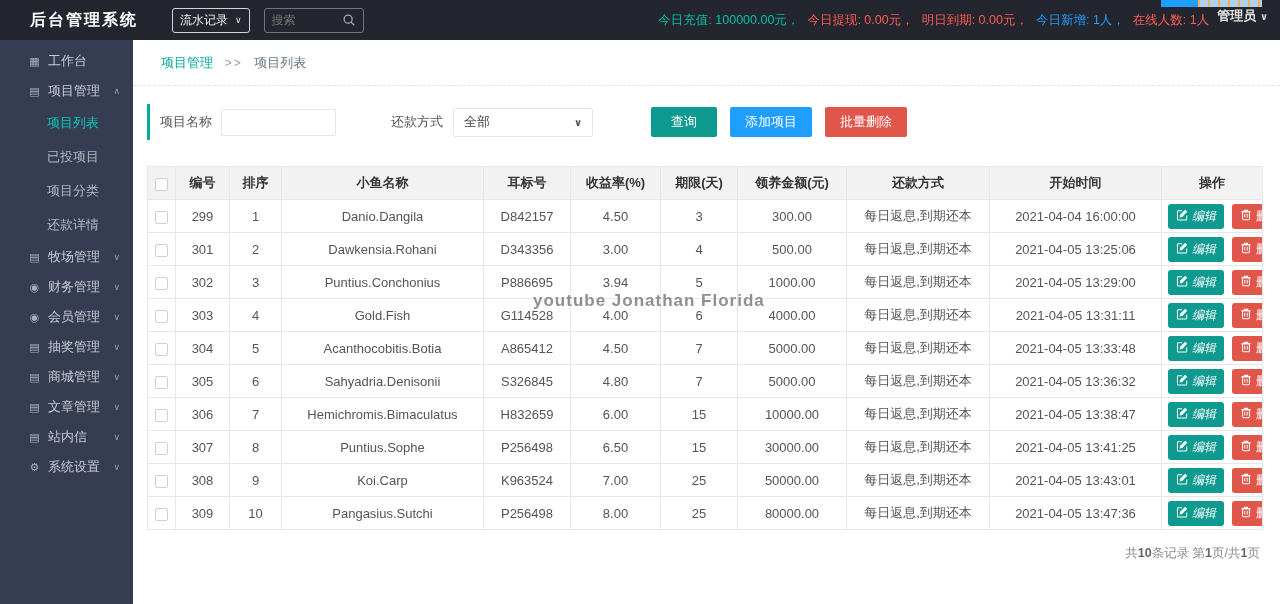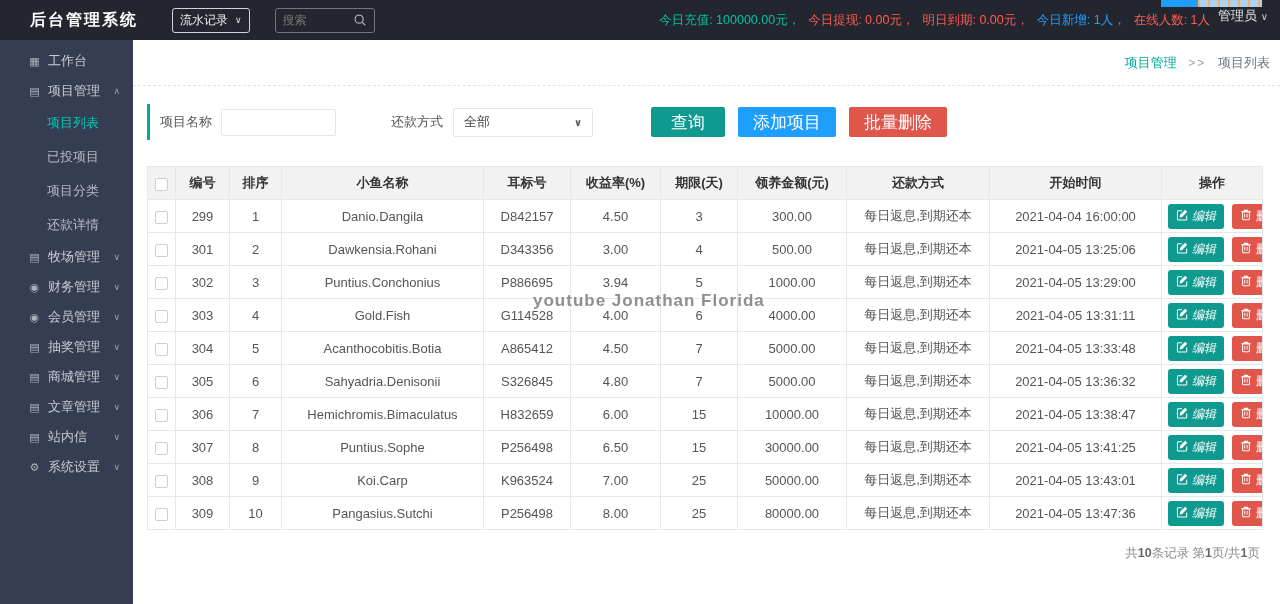--- a/index.html
+++ b/index.html
@@ -6,58 +6,58 @@
   html,body { width:1280px; height:604px; overflow:hidden; }
   body { font-family:"Liberation Sans","DejaVu Sans",sans-serif; background:#fff; position:relative; font-size:13px; }
 
   
   .header { position:absolute; top:0; left:0; width:1280px; height:40px; background:#23262E;
             display:flex; align-items:center; z-index:5; }
   .brand { color:#fff; font-size:16px; font-weight:bold; letter-spacing:2px; margin-left:30px; white-space:nowrap; }
   .nav-select { margin-left:34px; height:25px; border:1px solid #cfd3da; border-radius:3px; color:#f0f0f0;
                 font-size:12px; display:flex; align-items:center; padding:0 7px; gap:7px; cursor:pointer; background:transparent; }
   .nav-select .chev { font-size:9px; color:#e6e6e6; }
-  .search-box { margin-left:25px; height:25px; width:100px; border:1px solid #6f747d; border-radius:3px;
+  .search-box { margin-left:14px; height:25px; width:100px; border:1px solid #6f747d; border-radius:3px;
                 display:flex; align-items:center; padding:0 7px; }
   .search-box input { flex:1; width:60px; border:none; outline:none; background:transparent; color:#bbb; font-size:12px; }
   .search-box svg { flex:none; }
   .hstats { margin-left:auto; display:flex; align-items:center; font-size:12.5px; white-space:nowrap; }
   .hstat { margin-left:8px; }
-  .admin { color:#e3e3e3; font-size:13px; margin:0 12px 8px 8px; cursor:pointer; white-space:nowrap; }
+  .admin { color:#e3e3e3; font-size:13px; margin:0 12px 8px 8px; cursor:pointer; white-space:nowrap;font-weight:bold; }
   .admin .chev { font-size:10px; color:#cicccc; color:#ccc; }
   .tr-bars { position:absolute; top:0; right:18px; height:7px; display:flex; }
   .tr-bar1 { width:37px; height:7px; background:var(--blue); }
   .tr-bar2 { width:64px; height:7px; background:#AFD3EE;
              background-image:repeating-linear-gradient(90deg, rgba(244,176,92,.95) 0 2px, transparent 2px 10px); }
 
   
   .sidebar { position:absolute; top:40px; left:0; width:133px; bottom:0; background:#363D52; padding-top:6px; }
   .s-item { height:30px; display:flex; align-items:center; padding:0 13px 0 27px; color:#c6cad4; font-size:13px; cursor:pointer; }
   .s-item .icon { width:15px; margin-right:6px; font-size:11px; color:#aab0bd; text-align:center; }
   .s-item .lbl { flex:1; white-space:nowrap; }
   .s-item .chev { font-size:9px; color:#9aa0ad; }
   .sub { }
   .sub-item { height:34px; line-height:34px; padding-left:47px; color:#b4b9c5; font-size:13px; cursor:pointer; white-space:nowrap; }
   .sub-item.active { color:var(--sidebar-active); }
 
   
   .main { position:absolute; left:133px; top:40px; right:0; bottom:0; background:#fff; }
-  .breadcrumb { padding:14px 10px 13px 28px; border-bottom:1px dashed #e3e3e3; font-size:13px;text-align:right; }
+  .breadcrumb { padding:14px 10px 13px 28px; border-bottom:1px dashed #e3e3e3; font-size:13px; }
   .crumb-a { color:var(--crumb); cursor:pointer; }
   .crumb-sep { color:#9aa4ad; margin:0 8px; letter-spacing:2px; font-size:12px; }
   .crumb-b { color:#6b7680; }
 
   .filter { margin:18px 16px 0 14px; height:36px; border-left:3px solid var(--accent); display:flex; align-items:center; }
   .f-label { color:#555; margin-left:10px; white-space:nowrap; }
   .f-input { width:115px; height:27px; border:1px solid #e3e6ea; border-radius:2px; margin-left:9px; padding:0 8px; outline:none; font-size:13px; color:#333; }
   .f-label2 { margin-left:55px; }
   .f-select { width:140px; height:29px; border:1px solid #e3e6ea; border-radius:2px; margin-left:10px;
               display:flex; align-items:center; padding:0 10px; color:#444; cursor:pointer; justify-content:space-between; }
   .f-select .chev { font-size:10px; color:#555; font-weight:bold; }
-  .btn { height:30px; border:none; border-radius:2px; color:#fff; font-size:17px; padding:0 15px; cursor:pointer; white-space:nowrap; }
+  .btn { height:30px; border:none; border-radius:2px; color:#fff; font-size:13px; padding:0 15px; cursor:pointer; white-space:nowrap; }
   .btn-query { background:var(--teal); margin-left:58px; padding:0 20px; }
   .btn-add { background:var(--blue); margin-left:13px; }
   .btn-batch { background:var(--red); margin-left:13px; }
 
   
   table { border-collapse:collapse; margin:26px 16px 0 14px; width:1115px; table-layout:fixed; font-size:13px; }
   th, td { border:1px solid #e4e8ec; height:33px; text-align:center; padding:0 2px; overflow:hidden; white-space:nowrap; }
   th { background:#f2f2f2; color:#333; font-weight:bold; }
   td { color:#555; }
   .cb { display:inline-block; width:13px; height:13px; border:1px solid #cfcfcf; border-radius:2px; background:#fff; vertical-align:middle; cursor:pointer; }

